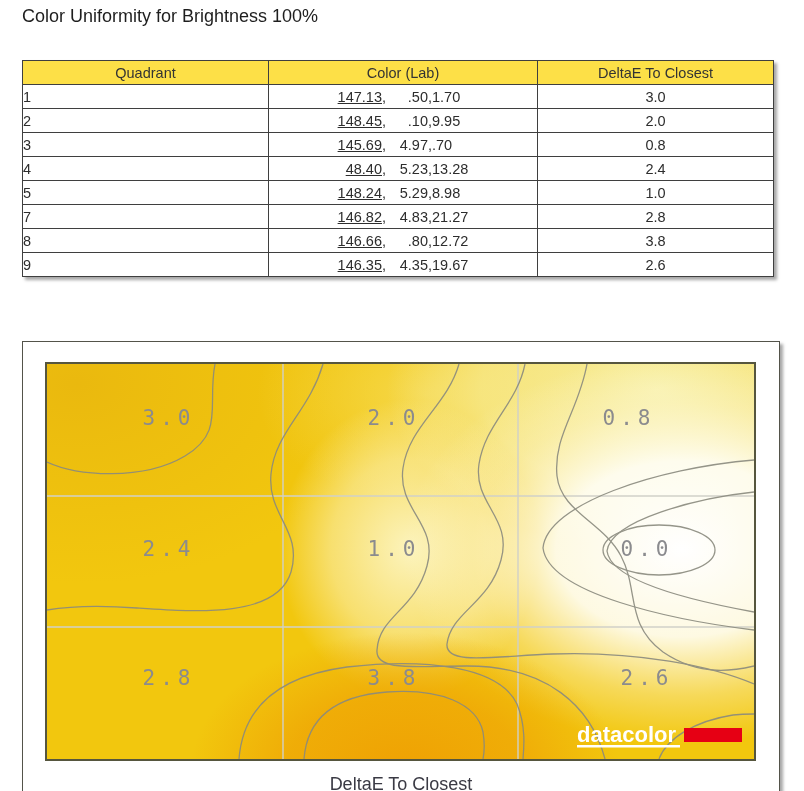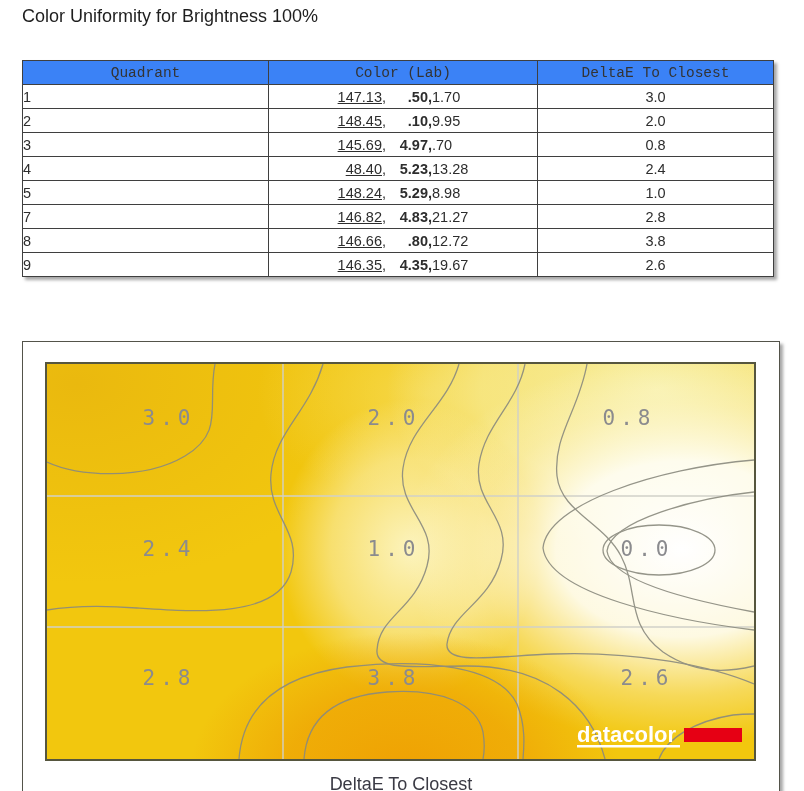--- a/index.html
+++ b/index.html
@@ -15,27 +15,27 @@
   table.uniformity{
     position:absolute;left:22px;top:60px;width:751px;
     border-collapse:collapse;table-layout:fixed;background:#ffffff;
     font-size:14.5px;color:#2d2d2d;
     box-shadow:3px 3px 3px rgba(0,0,0,0.35);
   }
   table.uniformity th,table.uniformity td{
     border:1px solid #3f3f3f;height:23px;padding:0;overflow:hidden;
   }
   table.uniformity th{
-    background:#3b82f6;font-weight:normal;text-align:center;color:#333;font-family:Liberation Mono, monospace;
+    background:#fde047;font-weight:normal;text-align:center;color:#333;
   }
   td.cell-quadrant{text-align:left;padding-left:8px;}
   td.cell-lab{text-align:center;}
   .lab-wrap{display:inline-block;white-space:nowrap;}
   .lab-l{display:inline-block;width:58px;text-align:right;text-decoration:underline;}
-  .lab-a{display:inline-block;width:46px;text-align:right;font-weight:bold;}
+  .lab-a{display:inline-block;width:46px;text-align:right;}
   .lab-b{display:inline-block;width:46px;text-align:left;}
   td.cell-deltae{text-align:center;}
   
   .chart-box{
     position:absolute;left:22px;top:341px;width:756px;height:470px;
     background:#ffffff;border:1px solid #53534a;
     box-shadow:3px 3px 3px rgba(0,0,0,0.35);
   }
   .plot-frame{
     position:absolute;left:22px;top:20px;width:707px;height:395px;

